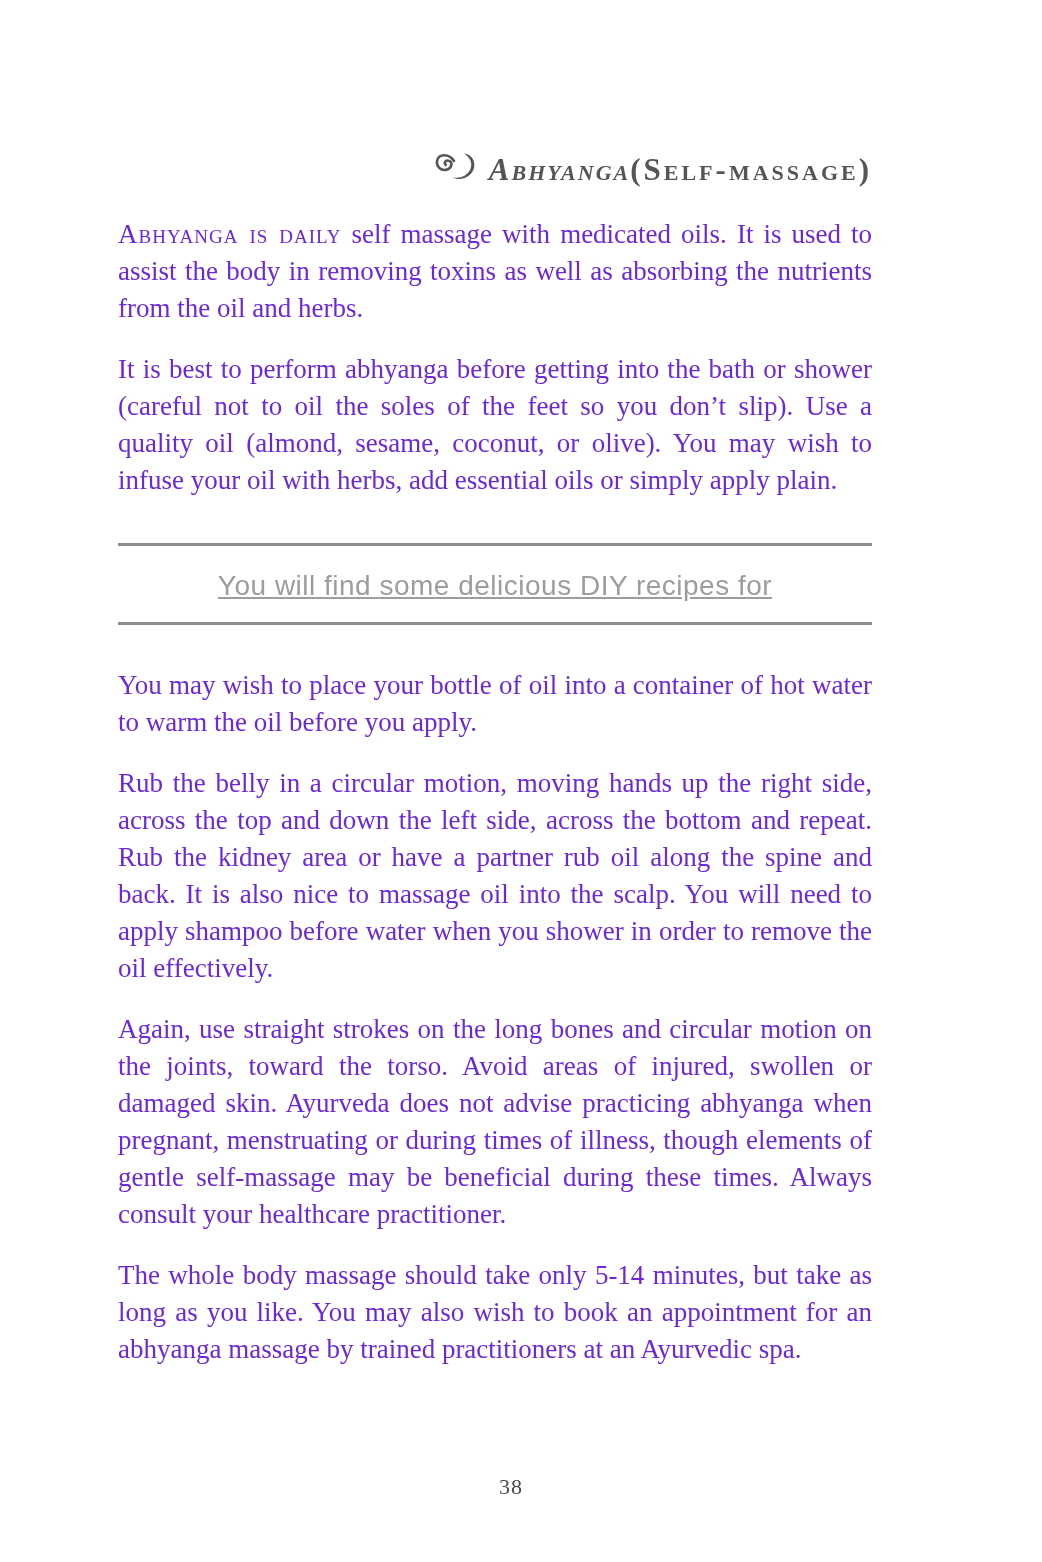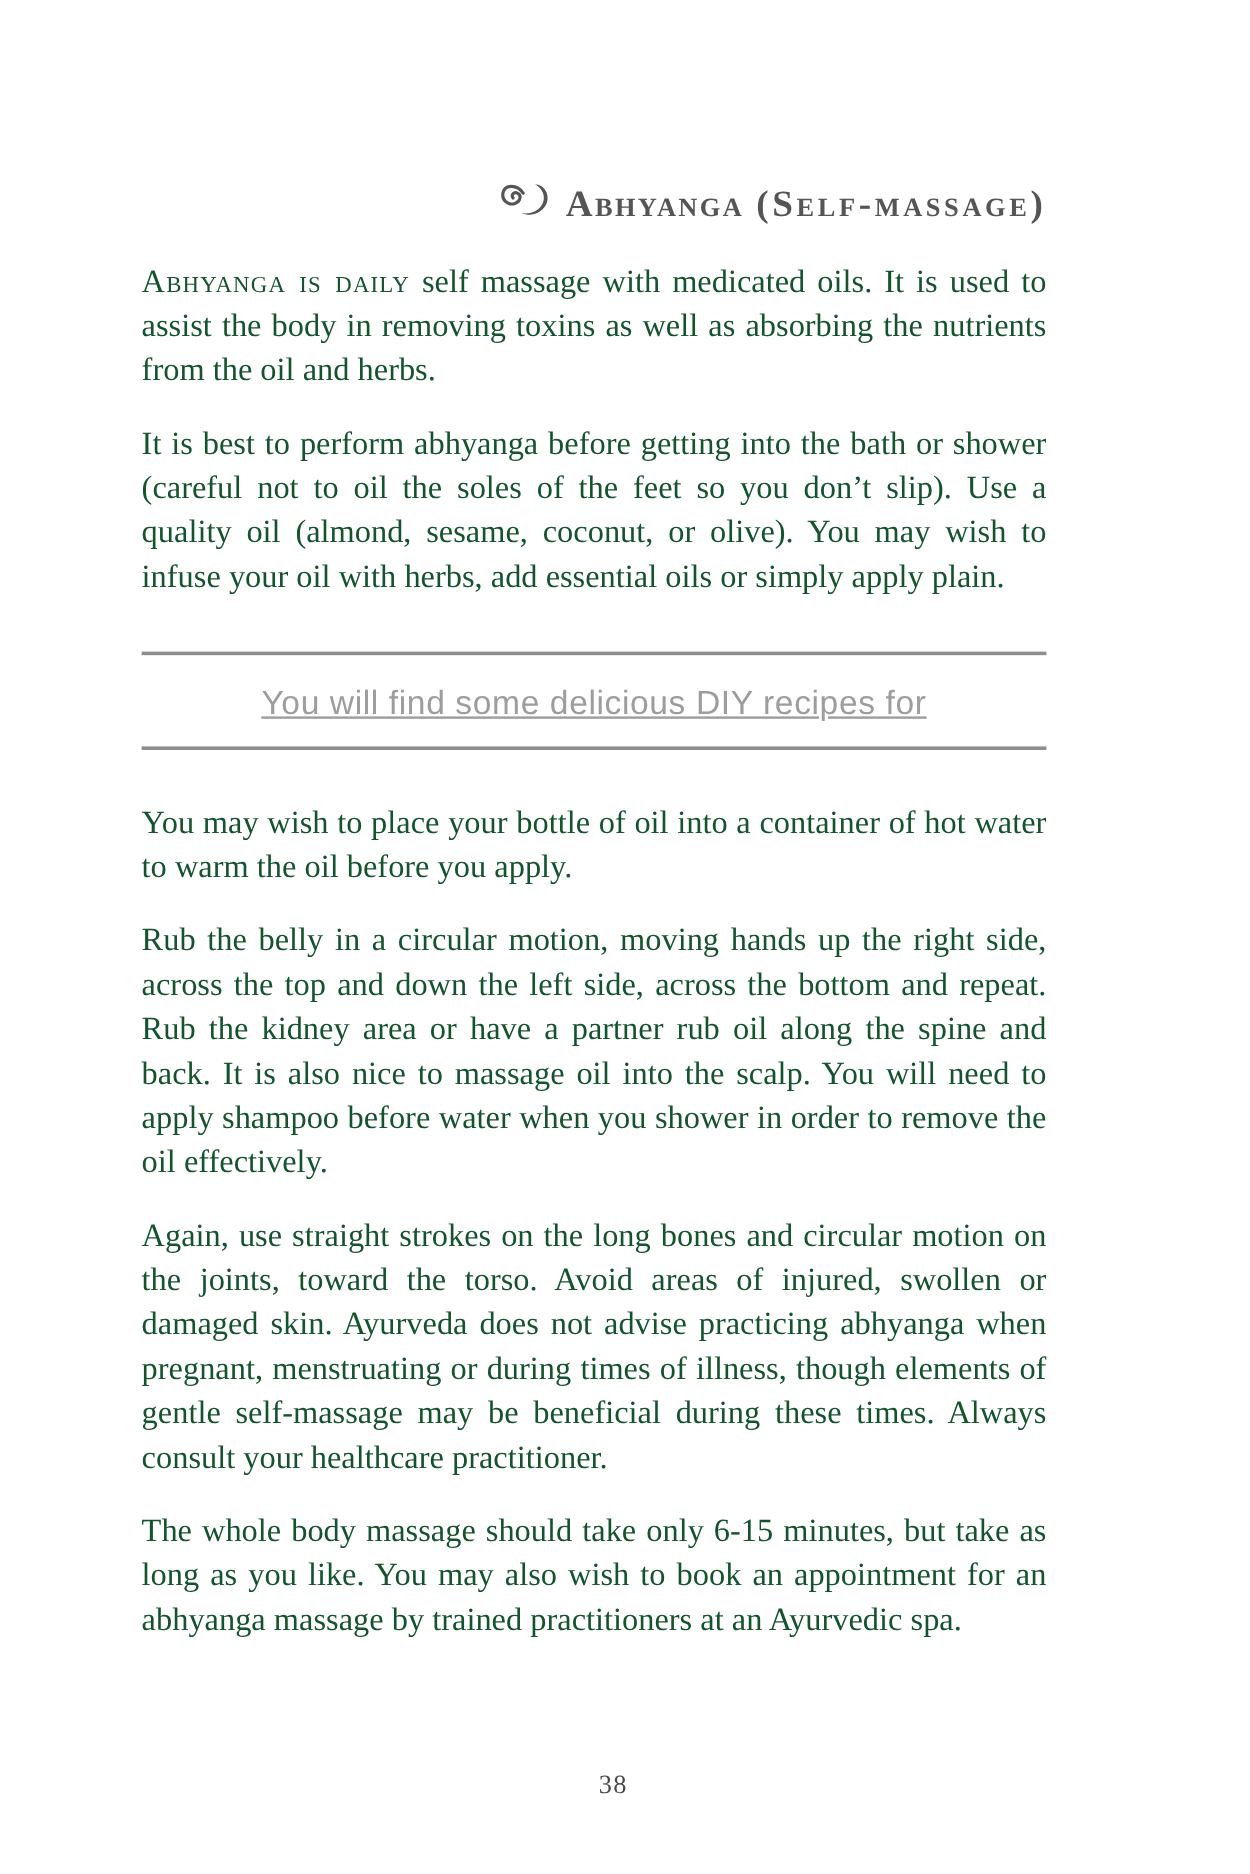--- a/index.html
+++ b/index.html
@@ -22,34 +22,34 @@
     color: #555555;
     margin-bottom: 22px;
     white-space: nowrap;
   }
   .heading .ornament {
     display: inline-block;
     vertical-align: -6px;
     margin-right: 10px;
   }
   .heading .title-italic {
+    font-style: italic;
     font-variant: small-caps;
     letter-spacing: 2px;
-    margin-right: 10px;
   }
   .heading .title-caps {
     font-variant: small-caps;
     letter-spacing: 3px;
   }
   .body-text p {
     font-size: 27px;
     line-height: 37px;
     text-align: justify;
     margin-bottom: 24px;
-    color: #14532d;
+    color: #6d28d9;
   }
   .lead-caps {
     font-variant: small-caps;
     letter-spacing: 1px;
   }
   .callout {
     border-top: 3px solid #8e8e8e;
     border-bottom: 3px solid #8e8e8e;
     margin: 44px 0 42px 0;
     padding: 22px 0 18px 0;
@@ -96,19 +96,19 @@
     <div class="callout">
       <div>You will find some delicious DIY recipes for</div>
     </div>
 
     <p>You may wish to place your bottle of oil into a container of hot water to warm the oil before you apply.</p>
 
     <p>Rub the belly in a circular motion, moving hands up the right side, across the top and down the left side, across the bottom and repeat. Rub the kidney area or have a partner rub oil along the spine and back. It is also nice to massage oil into the scalp. You will need to apply shampoo before water when you shower in order to remove the oil effectively.</p>
 
     <p>Again, use straight strokes on the long bones and circular motion on the joints, toward the torso. Avoid areas of injured, swollen or damaged skin. Ayurveda does not advise practicing abhyanga when pregnant, menstruating or during times of illness, though elements of gentle self-massage may be beneficial during these times. Always consult your healthcare practitioner.</p>
 
-    <p>The whole body massage should take only 6-15 minutes, but take as long as you like. You may also wish to book an appointment for an abhyanga massage by trained practitioners at an Ayurvedic spa.</p>
+    <p>The whole body massage should take only 5-14 minutes, but take as long as you like. You may also wish to book an appointment for an abhyanga massage by trained practitioners at an Ayurvedic spa.</p>
 
   </div>
 
   <div class="page-number">38</div>
 
 </div>
 
 </body></html>

